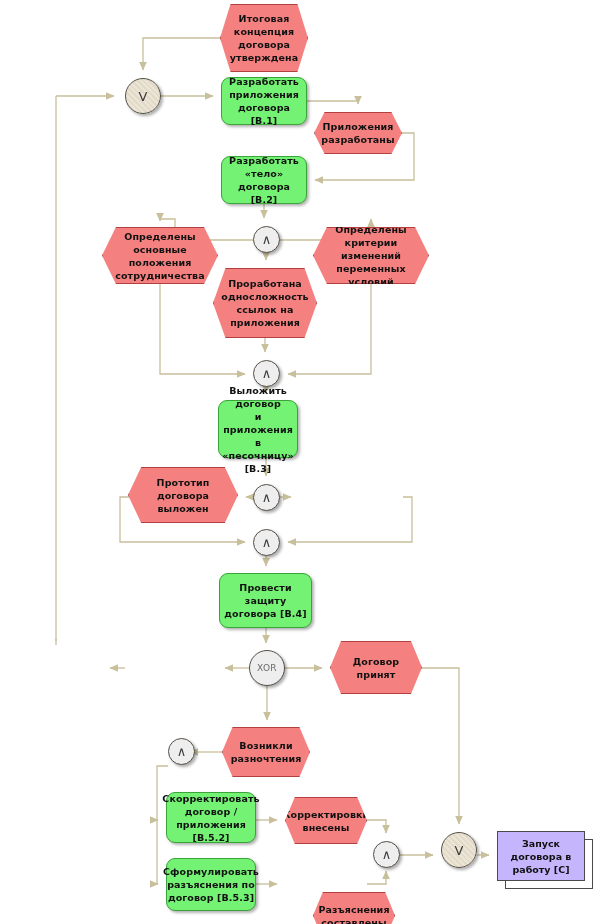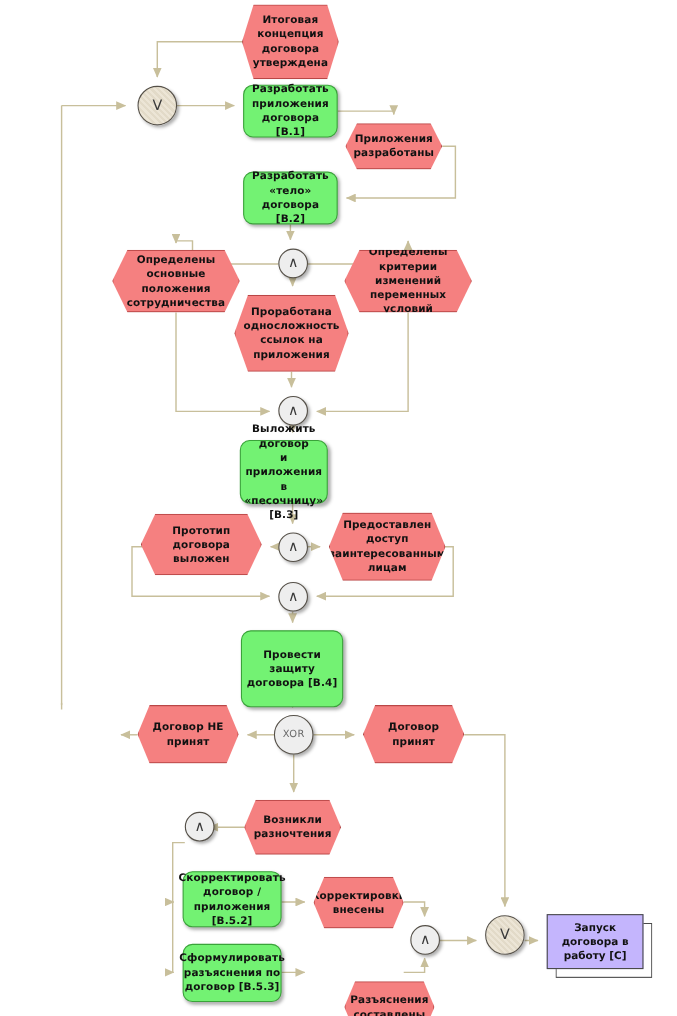--- a/index.html
+++ b/index.html
@@ -252,35 +252,26 @@
     <span class="lbl">Выложить договор
 и приложения в
 «песочницу» [B.3]</span>
   </div>
 
   <div class="node ev" style="left:128px;top:467px;width:110px;height:56px;">
     <span class="lbl">Прототип договора
 выложен</span>
   </div>
 
-  <div class="node ev" style="left:299px;top:466px;width:106px;height:62px;">
-    <span class="lbl">Предоставлен
-доступ
-заинтересованным
-лицам</span>
-  </div>
-
-  <div class="node fn" style="left:219px;top:573px;width:93px;height:70px;">
+
+  <div class="node fn" style="left:219px;top:573px;width:93px;height:55px;">
     <span class="lbl">Провести защиту
 договора [B.4]</span>
   </div>
 
-  <div class="node ev" style="left:125px;top:641px;width:92px;height:53px;">
-    <span class="lbl">Договор НЕ принят</span>
-  </div>
 
   <div class="node ev" style="left:330px;top:641px;width:92px;height:53px;">
     <span class="lbl">Договор принят</span>
   </div>
 
 
   <div class="node ev" style="left:222px;top:727px;width:88px;height:50px;">
     <span class="lbl">Возникли
 разночтения</span>
   </div>

